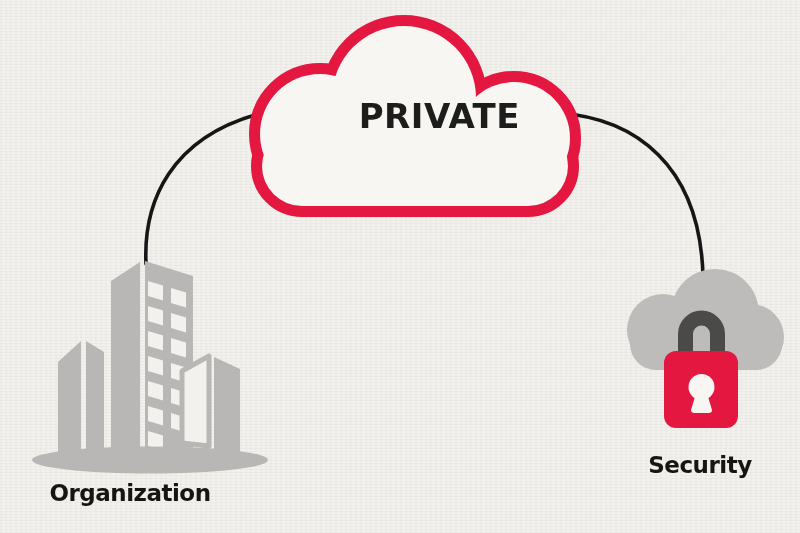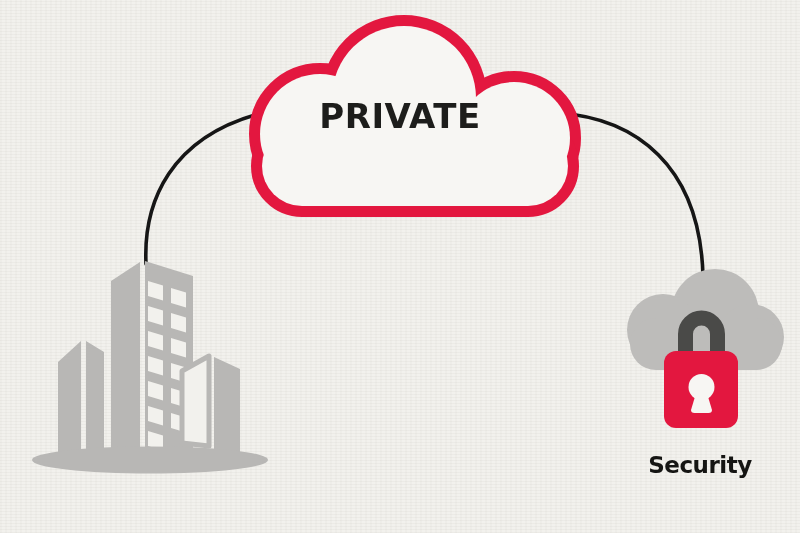--- a/index.html
+++ b/index.html
@@ -9,21 +9,21 @@
     overflow:hidden;
     background:
       repeating-linear-gradient(0deg, rgba(120,114,102,0.05) 0 1px, rgba(255,255,255,0) 1px 3px),
       repeating-linear-gradient(90deg, rgba(120,114,102,0.03) 0 2px, rgba(255,255,255,0) 2px 5px),
       #F2F1ED;
     font-family:"DejaVu Sans","Liberation Sans",sans-serif;
   }
   .stage svg{position:absolute;left:0;top:0;}
   .cloud-title{
     position:absolute;left:280px;top:94px;width:240px;
-    text-align:center;color:#1D1D1B;font-weight:700;
+    text-align:right;color:#1D1D1B;font-weight:700;
     font-size:34px;line-height:44px;letter-spacing:0.5px;
   }
   .node-label{
     position:absolute;color:#151513;font-weight:700;
     font-size:23px;letter-spacing:-0.5px;text-align:center;
   }
   .node-label.org{left:10px;top:480px;width:240px;}
   .node-label.sec{left:590px;top:452px;width:220px;}
 </style>
 </head>
@@ -100,16 +100,17 @@
           <path d="M 695.5 395 L 707.5 395 L 712 410 Q 712 413 708.5 413 L 694.5 413 Q 691 413 691 410 Z"></path>
         </g>
       </g>
     </g>
   </svg>
 
   <div class="cloud-title">
     <div>PRIVATE</div>
   </div>
 
+  <div class="node-label org">Organization</div>
 
   <div class="node-label sec">Security</div>
 
 </div>
 
 </body></html>

